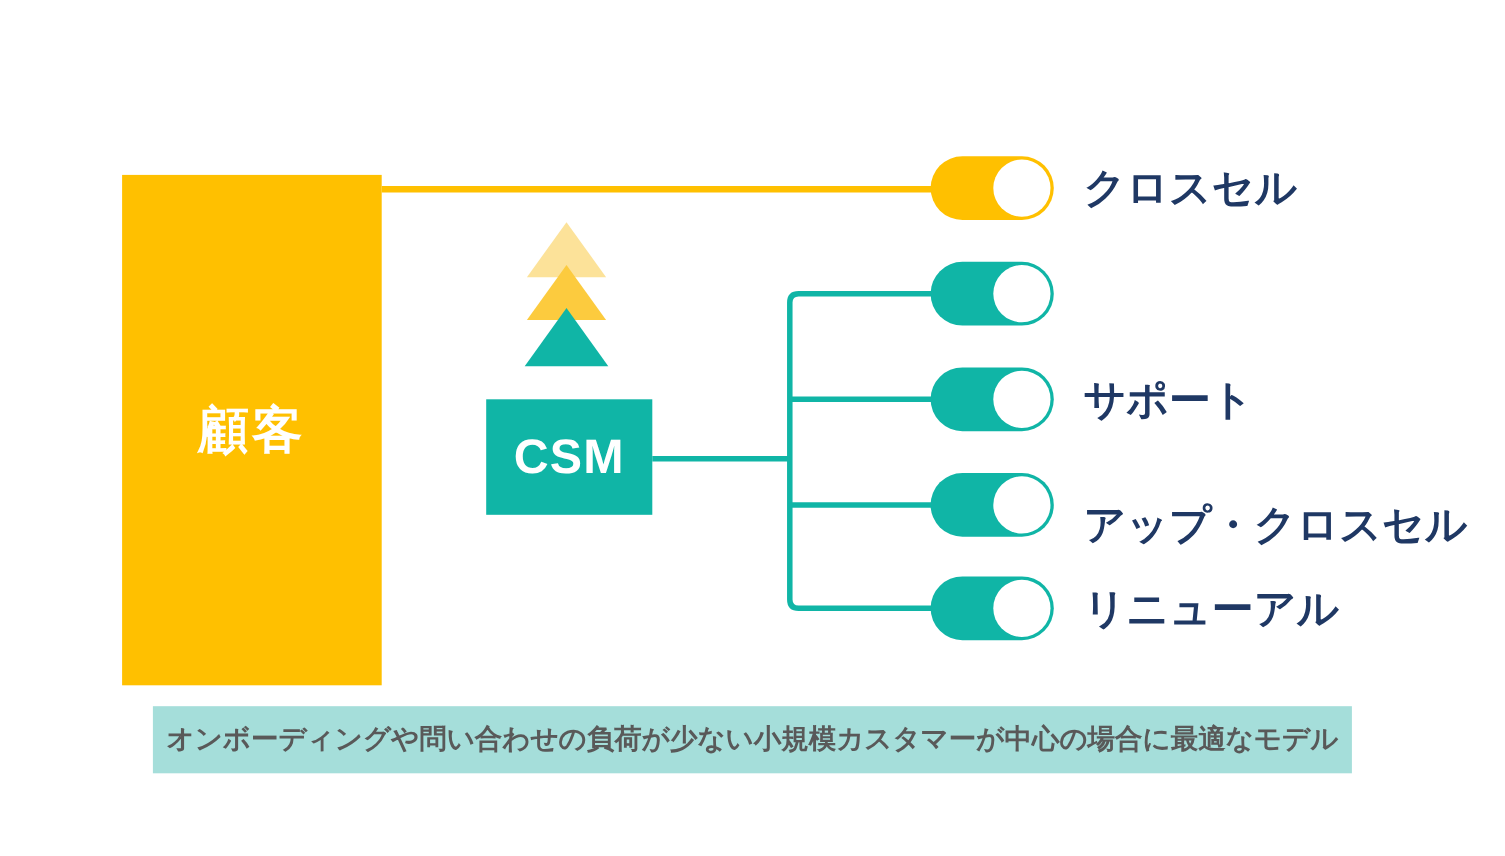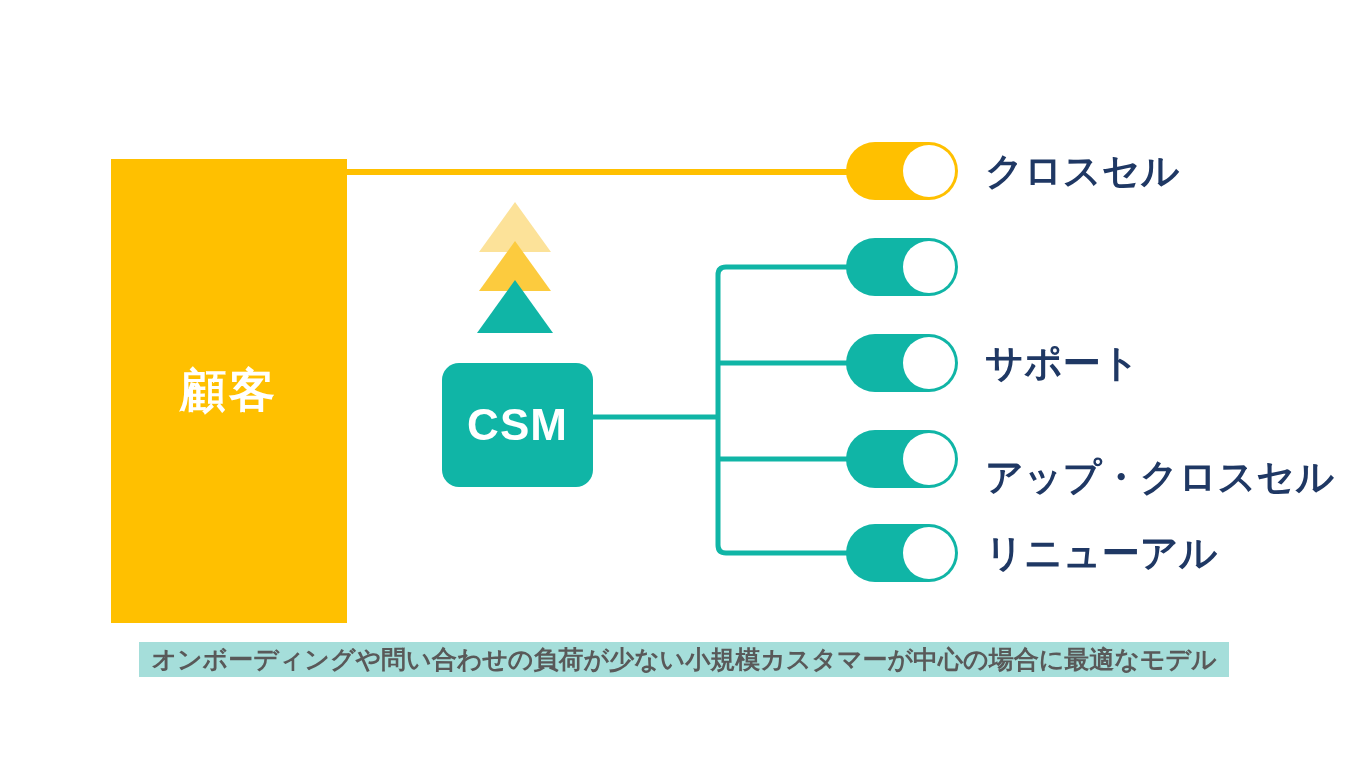--- a/index.html
+++ b/index.html
@@ -18,22 +18,22 @@
   .tri-light{fill:var(--gold-light);}
   .tri-mid{fill:var(--gold-mid);}
   .tri-teal{fill:var(--teal);}
   
   .customer-box{
     position:absolute;left:111px;top:139px;width:236px;height:464px;background:var(--gold);
     display:flex;align-items:center;justify-content:center;z-index:2;margin-top:20px;
   }
   .customer-box .box-label{font-size:46px;font-weight:bold;color:#ffffff;letter-spacing:3px;}
   .csm-box{
-    position:absolute;left:442px;top:363px;width:151px;height:124px;background:var(--teal);
-    display:flex;align-items:center;justify-content:center;z-index:2;border-radius:17px;
+    position:absolute;left:442px;top:363px;width:151px;height:105px;background:var(--teal);
+    display:flex;align-items:center;justify-content:center;z-index:2;
   }
   .csm-box .box-label{font-size:44px;font-weight:bold;color:#ffffff;letter-spacing:1px;}
   
   .pill{
     position:absolute;left:846px;width:112px;height:58px;border-radius:29px;z-index:3;
   }
   .pill.gold{background:var(--gold);}
   .pill.teal{background:var(--teal);}
   .pill .knob{
     position:absolute;right:3px;top:3px;width:52px;height:52px;border-radius:50%;background:#ffffff;
@@ -41,21 +41,21 @@
   .row-label{
     position:absolute;left:985px;height:58px;display:flex;align-items:center;z-index:3;
     font-size:38px;font-weight:bold;color:var(--navy);white-space:nowrap;
   }
   
   .notes{
     position:absolute;left:0;top:642px;width:1368px;display:flex;flex-direction:column;
     align-items:center;gap:1px;z-index:2;
   }
   .note{font-size:25px;font-weight:bold;color:var(--gray);line-height:33px;white-space:nowrap;}
-  .note .hl{background:var(--teal-hl);padding:1px 12px;display:inline-block;}
+  .note .hl{background:var(--teal-hl);padding:14px 12px;display:inline-block;}
 </style>
 </head>
 <body>
 
 <div class="canvas">
 
 
   <svg class="lines" width="1368" height="778" viewBox="0 0 1368 778">
     <line class="gold-line" x1="347" y1="172" x2="852" y2="172"></line>
     <path class="teal-line" d="M 593 417 H 718"></path>

